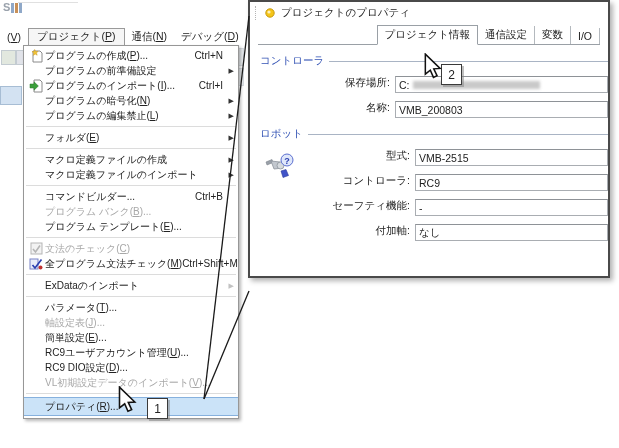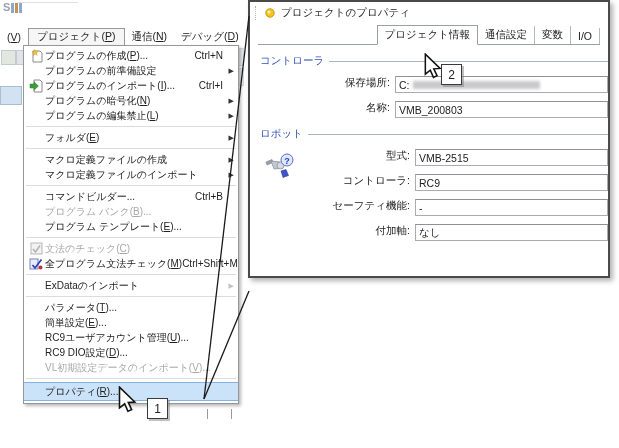--- a/index.html
+++ b/index.html
@@ -186,20 +186,24 @@
       <div class="mi">
         <span class="mi-icon"></span>
         <span class="mi-label">ExDataのインポート</span>
         <span class="mi-arrow dim">▶</span>
       </div>
       <div class="sep"></div>
       <div class="mi">
         <span class="mi-icon"></span>
         <span class="mi-label">パラメータ(<u>T</u>)...</span>
       </div>
+      <div class="mi disabled">
+        <span class="mi-icon"></span>
+        <span class="mi-label">軸設定表(<u>J</u>)...</span>
+      </div>
       <div class="mi">
         <span class="mi-icon"></span>
         <span class="mi-label">簡単設定(<u>E</u>)...</span>
       </div>
       <div class="mi">
         <span class="mi-icon"></span>
         <span class="mi-label">RC9ユーザアカウント管理(<u>U</u>)...</span>
       </div>
       <div class="mi">
         <span class="mi-icon"></span>

